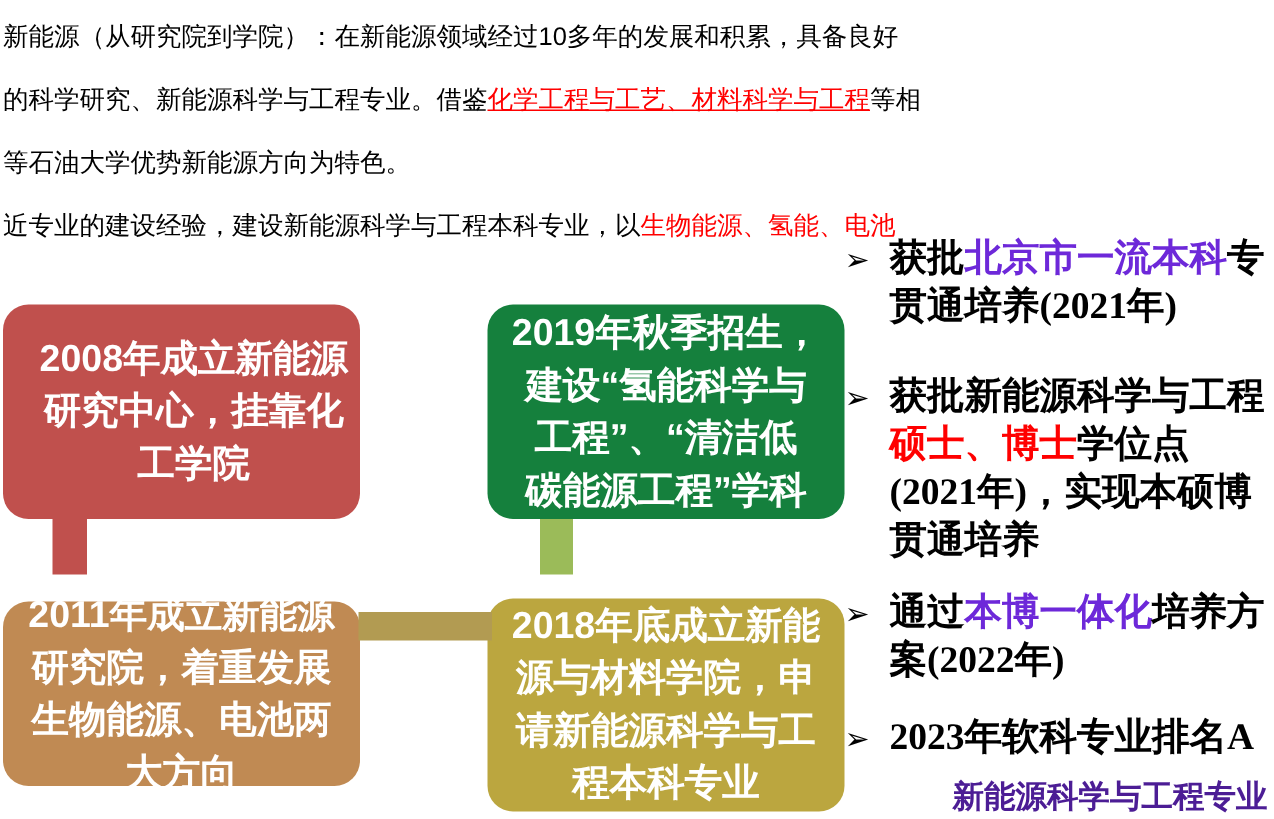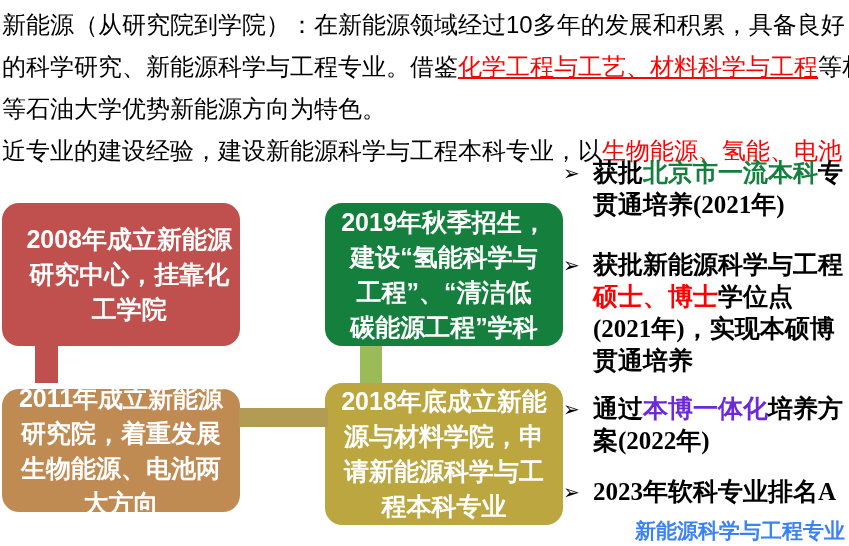--- a/index.html
+++ b/index.html
@@ -4,34 +4,34 @@
 <style>
   * { margin:0; padding:0; box-sizing:border-box; }
   html,body { background:#ffffff; }
   .page {
     position:relative; width:849px; height:546px; background:#ffffff;
     overflow:hidden; font-family:"Liberation Sans", sans-serif;
   }
   
   .intro {
     position:absolute; left:2px; top:4px; width:846px;
-    font-size:24px; line-height:42px; color:#000;
+    font-size:17px; line-height:42px; color:#000;
   }
   .rich-line { white-space:nowrap; }
   
   .box {
     position:absolute; width:238px; border-radius:17px;
     display:flex; align-items:center; justify-content:center;
     color:#ffffff; font-weight:bold; font-size:25px; line-height:35px;
     text-align:center; padding:6px 8px;
   }
   .box1 { left:2px;   top:203px; height:143px; }
-  .box2 { left:2px;   top:389px; height:123px; }
+  .box2 { left:2px;   top:401px; height:123px; }
   .box3 { left:325px; top:203px; height:143px; }
-  .box4 { left:325px; top:383px; height:142px; }
+  .box4 { left:325px; top:399px; height:142px; }
   .connector { position:absolute; }
   .conn-red   { left:35px;  top:346px; width:23px; height:37px; }
   .conn-green { left:360px; top:346px; width:22px; height:37px; }
   .conn-gold  { left:239px; top:408px; width:89px; height:19px; }
   
   .bullet {
     position:absolute; left:563px; width:286px;
     display:flex; align-items:flex-start;
     font-family:"Liberation Serif", serif; font-weight:bold;
     font-size:25px; line-height:32px; color:#000;
@@ -79,21 +79,21 @@
     <div>2018年底成立新能<br>源与材料学院，申<br>请新能源科学与工<br>程本科专业</div>
   </div>
 
   <div class="connector conn-red" style="background: rgb(192, 80, 77);"></div>
   <div class="connector conn-green" style="background: rgb(155, 187, 89);"></div>
   <div class="connector conn-gold" style="background: rgb(178, 155, 82);"></div>
 
   <div class="bullet bullet-1">
     <span class="bullet-marker">➢</span>
     <div class="bullet-body">
-        <div class="rich-line"><span>获批</span><span style="color: #15803d;">北京市一流本科</span><span>专</span></div>
+        <div class="rich-line"><span>获批</span><span style="color: #6d28d9;">北京市一流本科</span><span>专</span></div>
         <div class="rich-line"><span>贯通培养(2021年)</span></div>
       </div>
   </div>
 
   <div class="bullet bullet-2">
     <span class="bullet-marker">➢</span>
     <div class="bullet-body">
         <div class="rich-line"><span>获批新能源科学与工程</span></div>
         <div class="rich-line"><span style="color: rgb(255, 0, 0);">硕士、博士</span><span>学位点</span></div>
         <div class="rich-line"><span>(2021年)，实现本硕博</span></div>
@@ -109,15 +109,15 @@
       </div>
   </div>
 
   <div class="bullet bullet-4">
     <span class="bullet-marker">➢</span>
     <div class="bullet-body">
         <div class="rich-line"><span>2023年软科专业排名A</span></div>
       </div>
   </div>
 
-  <div class="footer" style="color: #3b82f6;">新能源科学与工程专业</div>
+  <div class="footer" style="color: #4c1d95;">新能源科学与工程专业</div>
 
 </div>
 
 </body></html>

